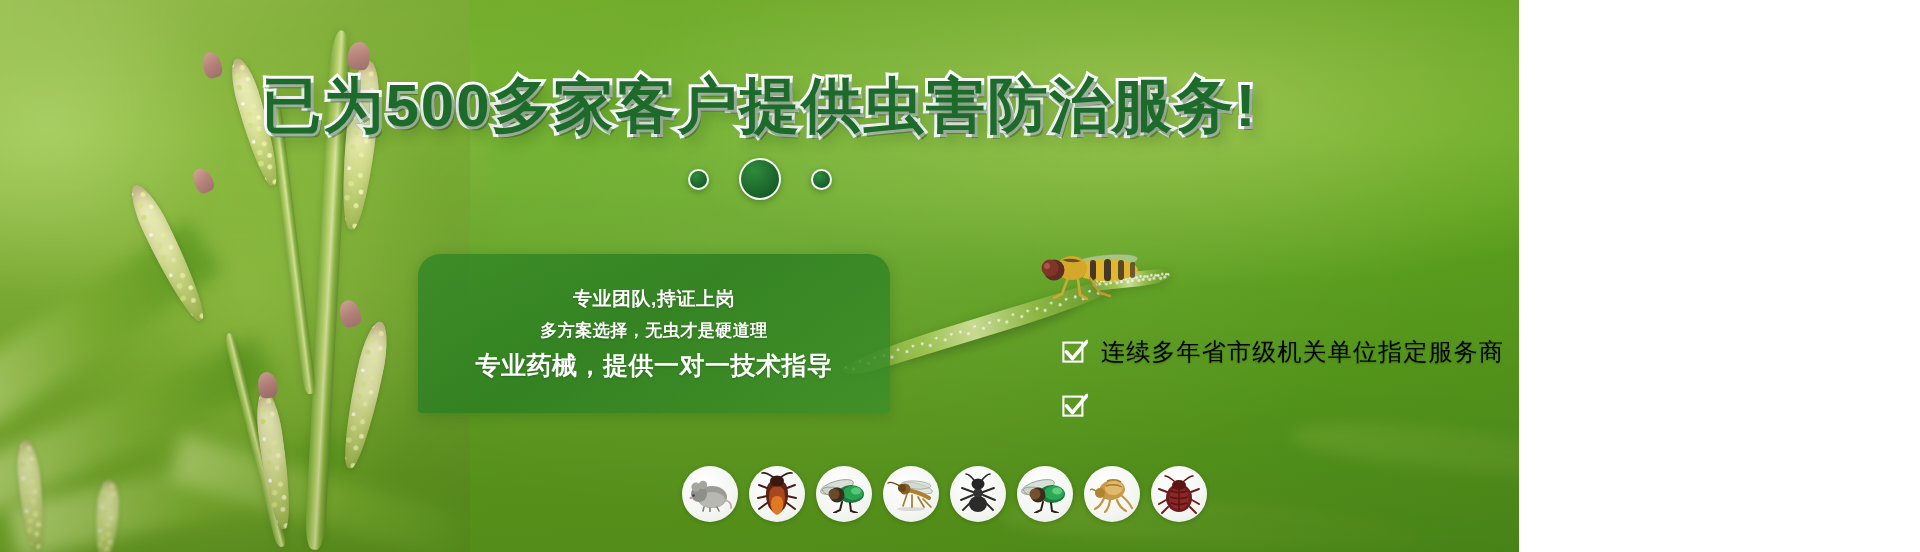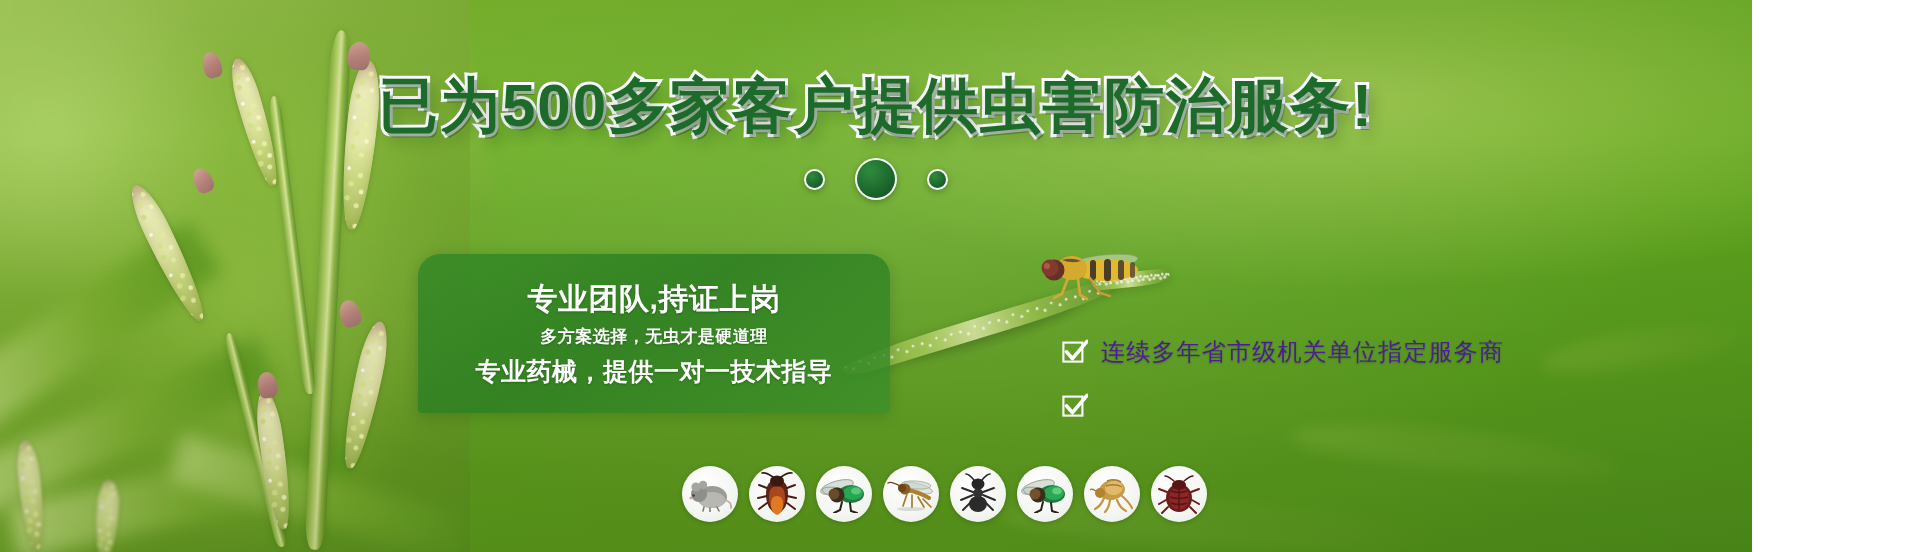--- a/index.html
+++ b/index.html
@@ -7,21 +7,21 @@
     margin: 0;
     padding: 0;
     background: #ffffff;
   }
   body {
     font-family: "Liberation Sans", "DejaVu Sans", sans-serif;
   }
 
   .banner {
     position: relative;
-    width: 1752px;
+    width: 1519px;
     height: 552px;
     overflow: hidden;
     background: #5ea520;
   }
 
   
   .bg-base {
     position: absolute;
     inset: 0;
     background:
@@ -200,21 +200,21 @@
     justify-content: center;
     gap: 11px;
   }
   .panel-line {
     color: #ffffff;
     font-weight: 700;
     line-height: 1.12;
     white-space: nowrap;
     text-shadow: 0 1px 2px rgba(15,45,10,.35);
   }
-  .panel-line.l1 { font-size: 30px; letter-spacing: .5px; text-align: center; }
+  .panel-line.l1 { font-size: 19px; letter-spacing: .5px; text-align: center; }
   .panel-line.l2 { font-size: 17px; letter-spacing: .5px; }
   .panel-line.l3 { font-size: 25px; letter-spacing: .5px; }
 
   
   .claims {
     position: absolute;
     left: 1062px;
     top: 336px;
     display: flex;
     flex-direction: column;
@@ -226,21 +226,21 @@
     gap: 13px;
     white-space: nowrap;
   }
   .check-box {
     width: 26px;
     height: 26px;
     flex: 0 0 auto;
     position: relative;
   }
   .claim-text {
-    color: #4c1d95;
+    color: #000000;
     font-size: 24px;
     letter-spacing: 1.2px;
     text-shadow: 0 1px 2px rgba(15,45,10,.3);
   }
 
   
   .pests {
     position: absolute;
     left: 682px;
     top: 466px;

